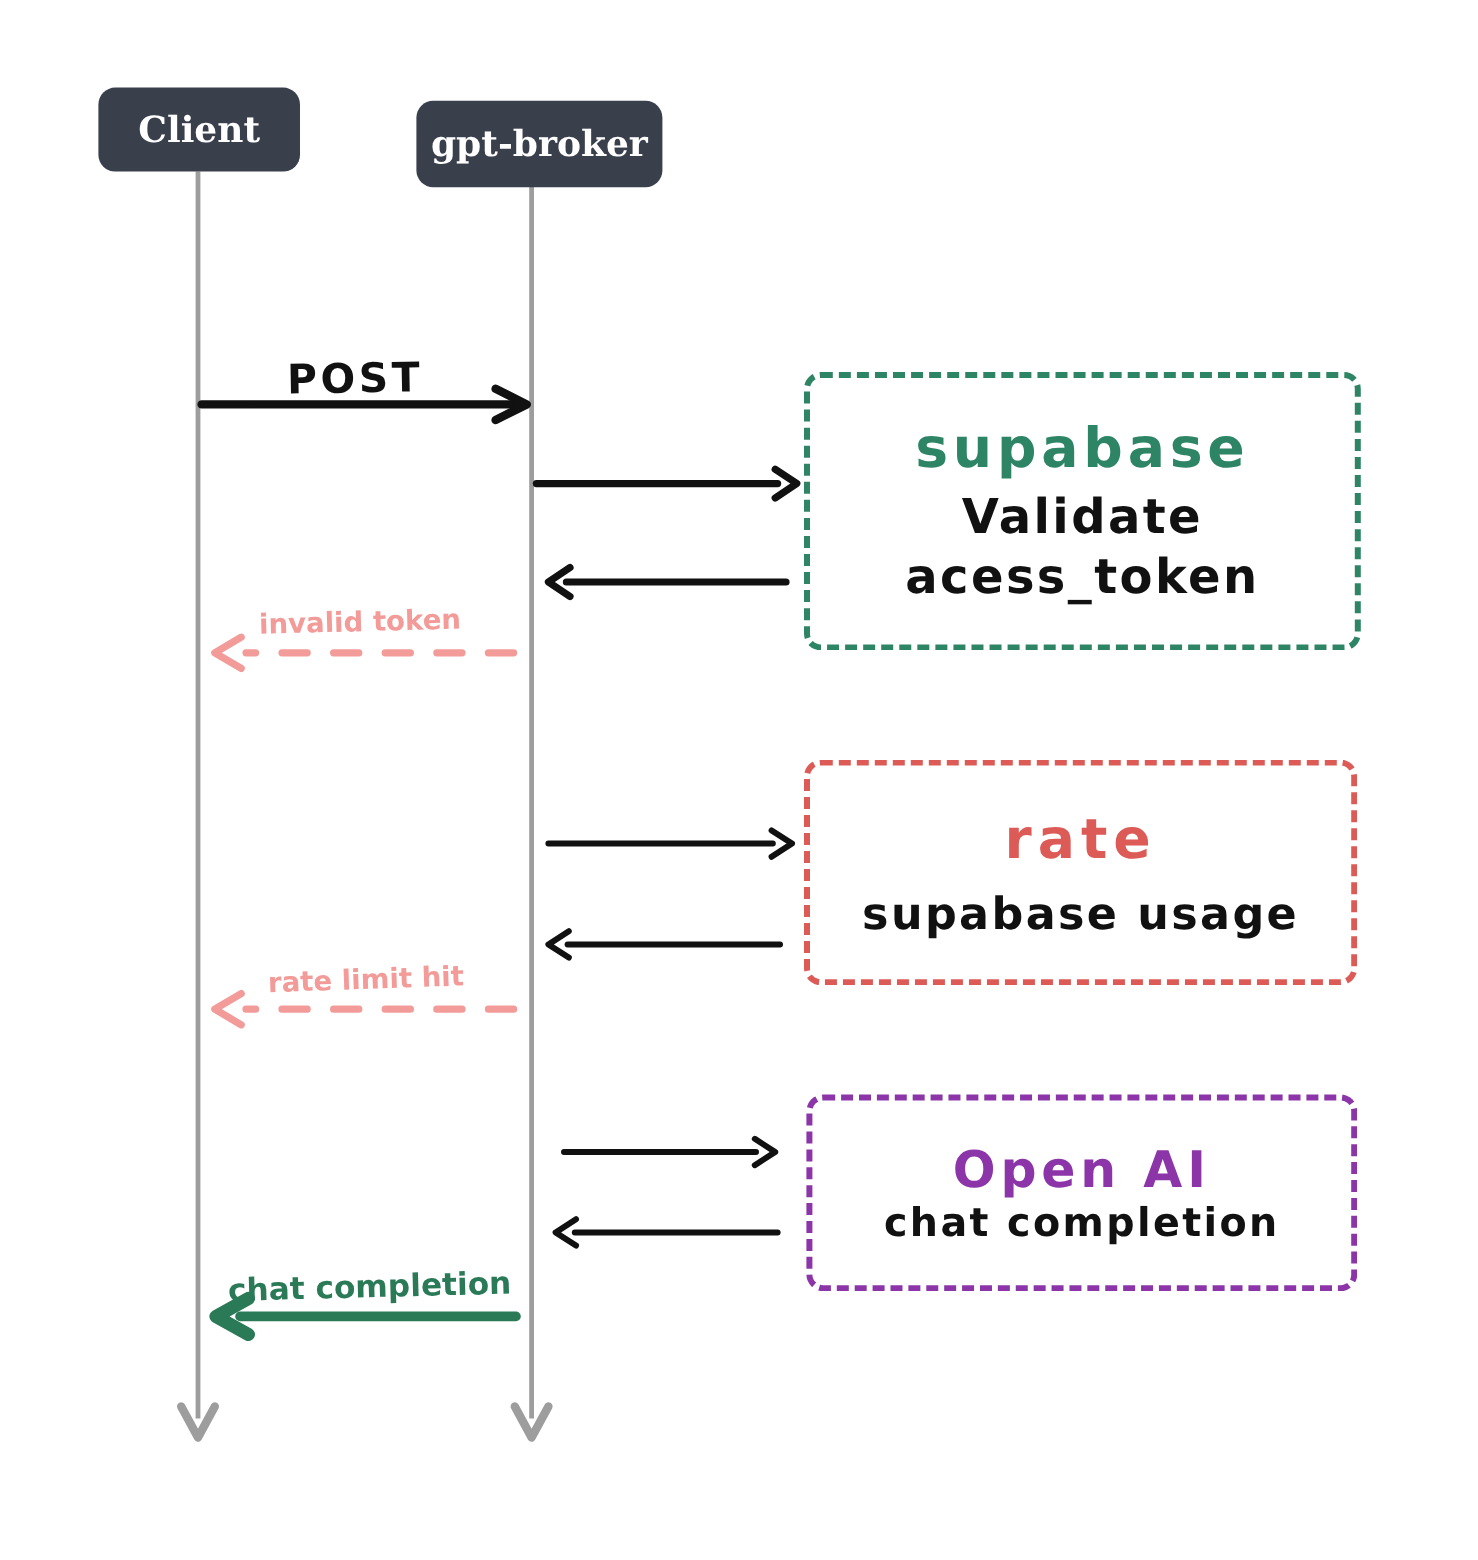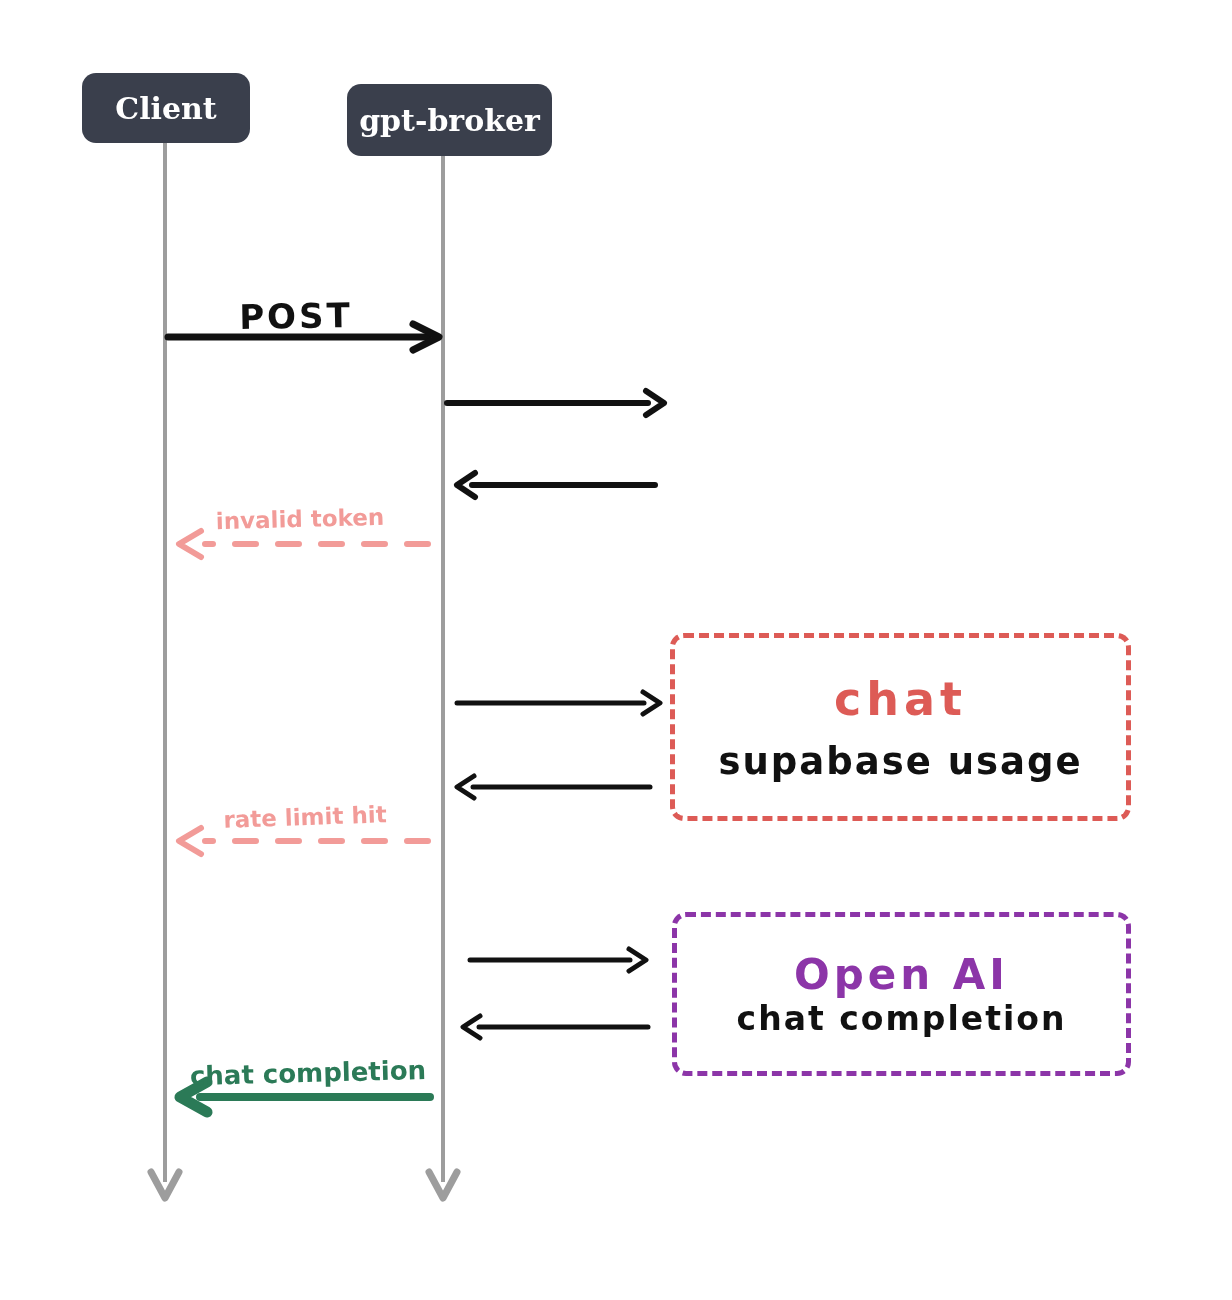--- a/index.html
+++ b/index.html
@@ -146,23 +146,28 @@
   </div>
   <div class="actor actor-broker">
     <span>gpt-broker</span>
   </div>
 
   <div class="msg-label label-post">POST</div>
   <div class="msg-label label-invalid">invalid token</div>
   <div class="msg-label label-ratelimit">rate limit hit</div>
   <div class="msg-label label-chatcomp">chat completion</div>
 
+  <div class="service service-supabase">
+    <div class="service-title">supabase</div>
+    <div class="service-line">Validate</div>
+    <div class="service-line">acess_token</div>
+  </div>
 
   <div class="service service-redis">
-    <div class="service-title">chat</div>
+    <div class="service-title">rate</div>
     <div class="service-line">supabase usage</div>
   </div>
 
   <div class="service service-openai">
     <div class="service-title">Open AI</div>
     <div class="service-line">chat completion</div>
   </div>
 
 </div>
 

